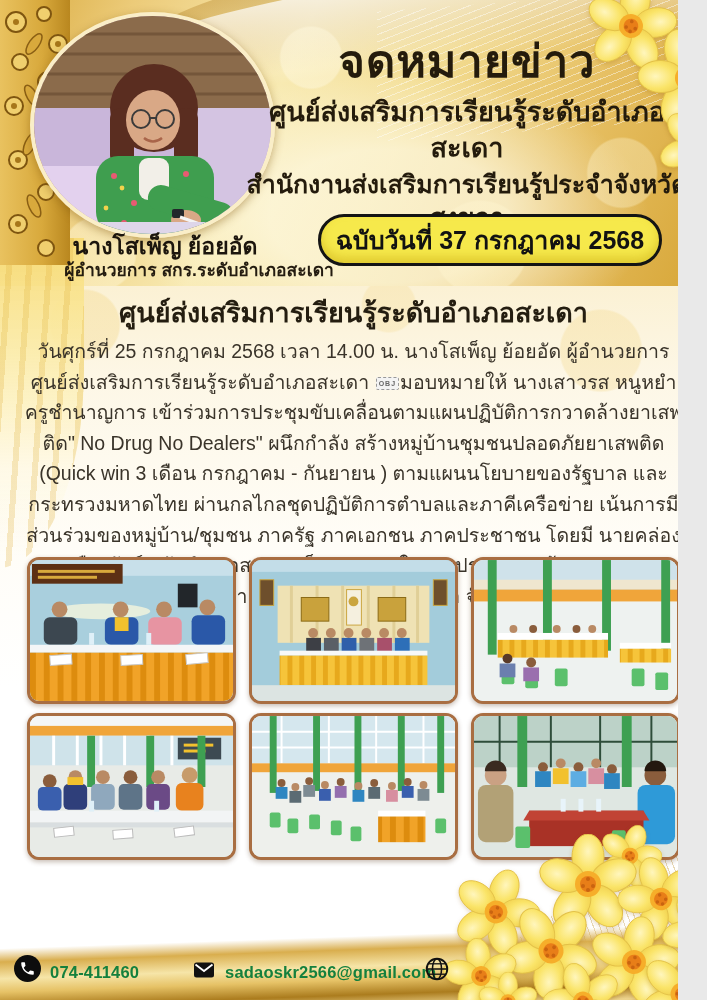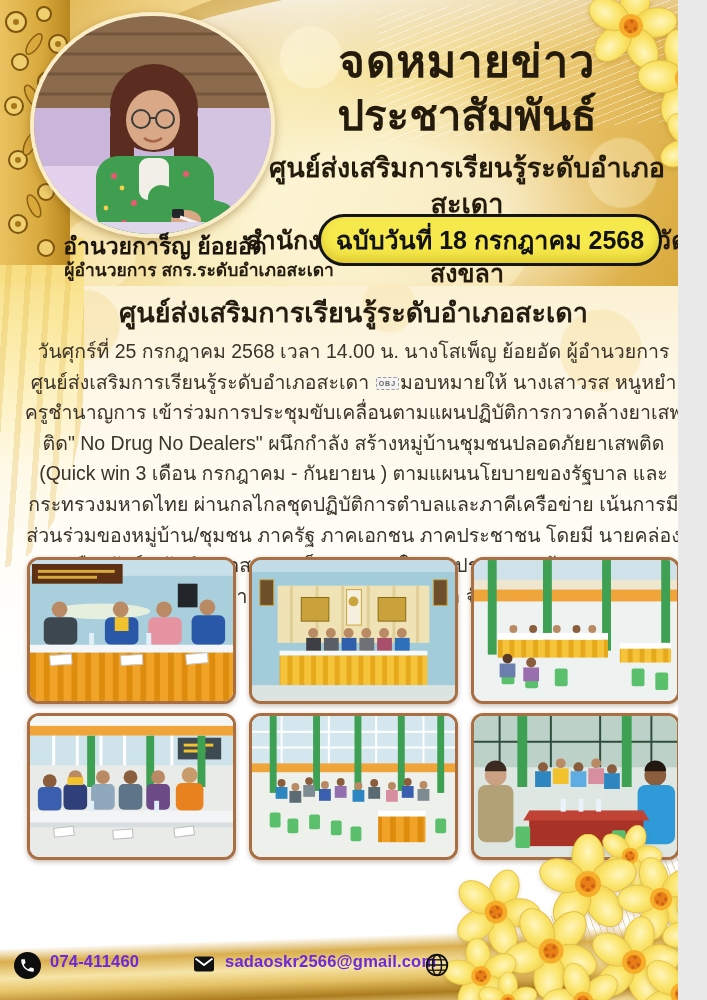--- a/index.html
+++ b/index.html
@@ -83,22 +83,22 @@
   .flower{position:absolute;z-index:40;filter:drop-shadow(0 2px 2px rgba(150,100,10,.25));}
   .fan-lines{position:absolute;right:0;bottom:0;width:250px;height:170px;z-index:15;opacity:.5;
     background:repeating-linear-gradient(70deg, rgba(187,140,36,.65) 0 1px, transparent 1px 6px);
     clip-path:polygon(100% 0, 100% 100%, 0 100%);}
 
   
   .footer-band{position:absolute;left:-24px;top:936px;width:770px;height:84px;z-index:20;
     transform:rotate(-2deg);
     background:linear-gradient(180deg, rgba(230,195,105,0) 0%, #d9ae4e 16%, #f6e5a8 36%,
                #e6c266 52%, #ab7c1e 70%, #eed58f 86%, #c89a33 100%);}
-  .contact{position:absolute;top:952px;height:30px;display:flex;align-items:flex-start;gap:9px;
-    z-index:50;color:#6d28d9;font-weight:bold;}
+  .contact{position:absolute;top:952px;height:30px;display:flex;align-items:flex-end;gap:9px;
+    z-index:50;color:#15803d;font-weight:bold;}
   .contact .label{font-size:16.5px;letter-spacing:.2px;}
   .contact.web .label{font-size:13.5px;}
   .contact svg{flex:0 0 auto;}
 </style>
 </head>
 <body>
 
 <svg width="0" height="0" style="position:absolute" aria-hidden="true">
   <defs>
     <radialGradient id="pg" cx="50%" cy="38%" r="70%">
@@ -218,29 +218,28 @@
       <rect x="118" y="166" width="88" height="26" rx="13" fill="#3f9e4f" transform="rotate(16 118 166)"></rect>
       <ellipse cx="152" cy="204" rx="15" ry="10" fill="#d9a886"></ellipse>
       <rect x="138" y="193" width="12" height="9" rx="2" fill="#23272b"></rect>
       <line x1="146" y1="201" x2="174" y2="211" stroke="#f4f4f4" stroke-width="3.4"></line>
       <rect x="0" y="206" width="237" height="12" fill="#ded6ea"></rect>
     </svg>
   </div>
 
   <div class="masthead">
     <div class="mast-l1">จดหมายข่าว</div>
-    <div class="mast-l2">ประชาสัมพันธ์</div>
     <div class="mast-o1">ศูนย์ส่งเสริมการเรียนรู้ระดับอำเภอสะเดา</div>
     <div class="mast-o2">สำนักงานส่งเสริมการเรียนรู้ประจำจังหวัดสงขลา</div>
   </div>
 
-  <div class="director-name">อำนวยการ็ญ ย้อยอัด</div>
+  <div class="director-name">นางโสเพ็ญ ย้อยอัด</div>
   <div class="director-title">ผู้อำนวยการ สกร.ระดับอำเภอสะเดา</div>
 
-  <div class="issue-badge">ฉบับวันที่ 18 กรกฎาคม 2568</div>
+  <div class="issue-badge">ฉบับวันที่ 37 กรกฎาคม 2568</div>
 
   <div class="article-heading">ศูนย์ส่งเสริมการเรียนรู้ระดับอำเภอสะเดา</div>
   <div class="article-body">
     <span>วันศุกร์ที่ 25 กรกฎาคม 2568 เวลา 14.00 น. นางโสเพ็ญ ย้อยอัด ผู้อำนวยการศูนย์ส่งเสริมการเรียนรู้ระดับอำเภอสะเดา </span><span class="obj-chip">OBJ</span><span>มอบหมายให้ นางเสาวรส หนูหยำ ครูชำนาญการ เข้าร่วมการประชุมขับเคลื่อนตามแผนปฏิบัติการกวาดล้างยาเสพติด" No Drug No Dealers" ผนึกกำลัง สร้างหมู่บ้านชุมชนปลอดภัยยาเสพติด (Quick win 3 เดือน กรกฎาคม - กันยายน ) ตามแผนนโยบายของรัฐบาล และกระทรวงมหาดไทย ผ่านกลไกลชุดปฏิบัติการตำบลและภาคีเครือข่าย เน้นการมีส่วนร่วมของหมู่บ้าน/ชุมชน ภาครัฐ ภาคเอกชน ภาคประชาชน โดยมี นายคล่อง เรืองสังข์ ปลัดอำเภอสะเดา เป็นประธานในการประชุม ณ ห้องประชุม (Warroom) ศาลาประชาคมอำเภอสะเดา จังหวัดสงขลา</span>
   </div>
 
   <div class="photo-grid">
 
     <div class="photo-frame" aria-label="Four officials at a head table with yellow pleated skirt, microphones and name plates">
       <svg viewBox="0 0 206 143">

